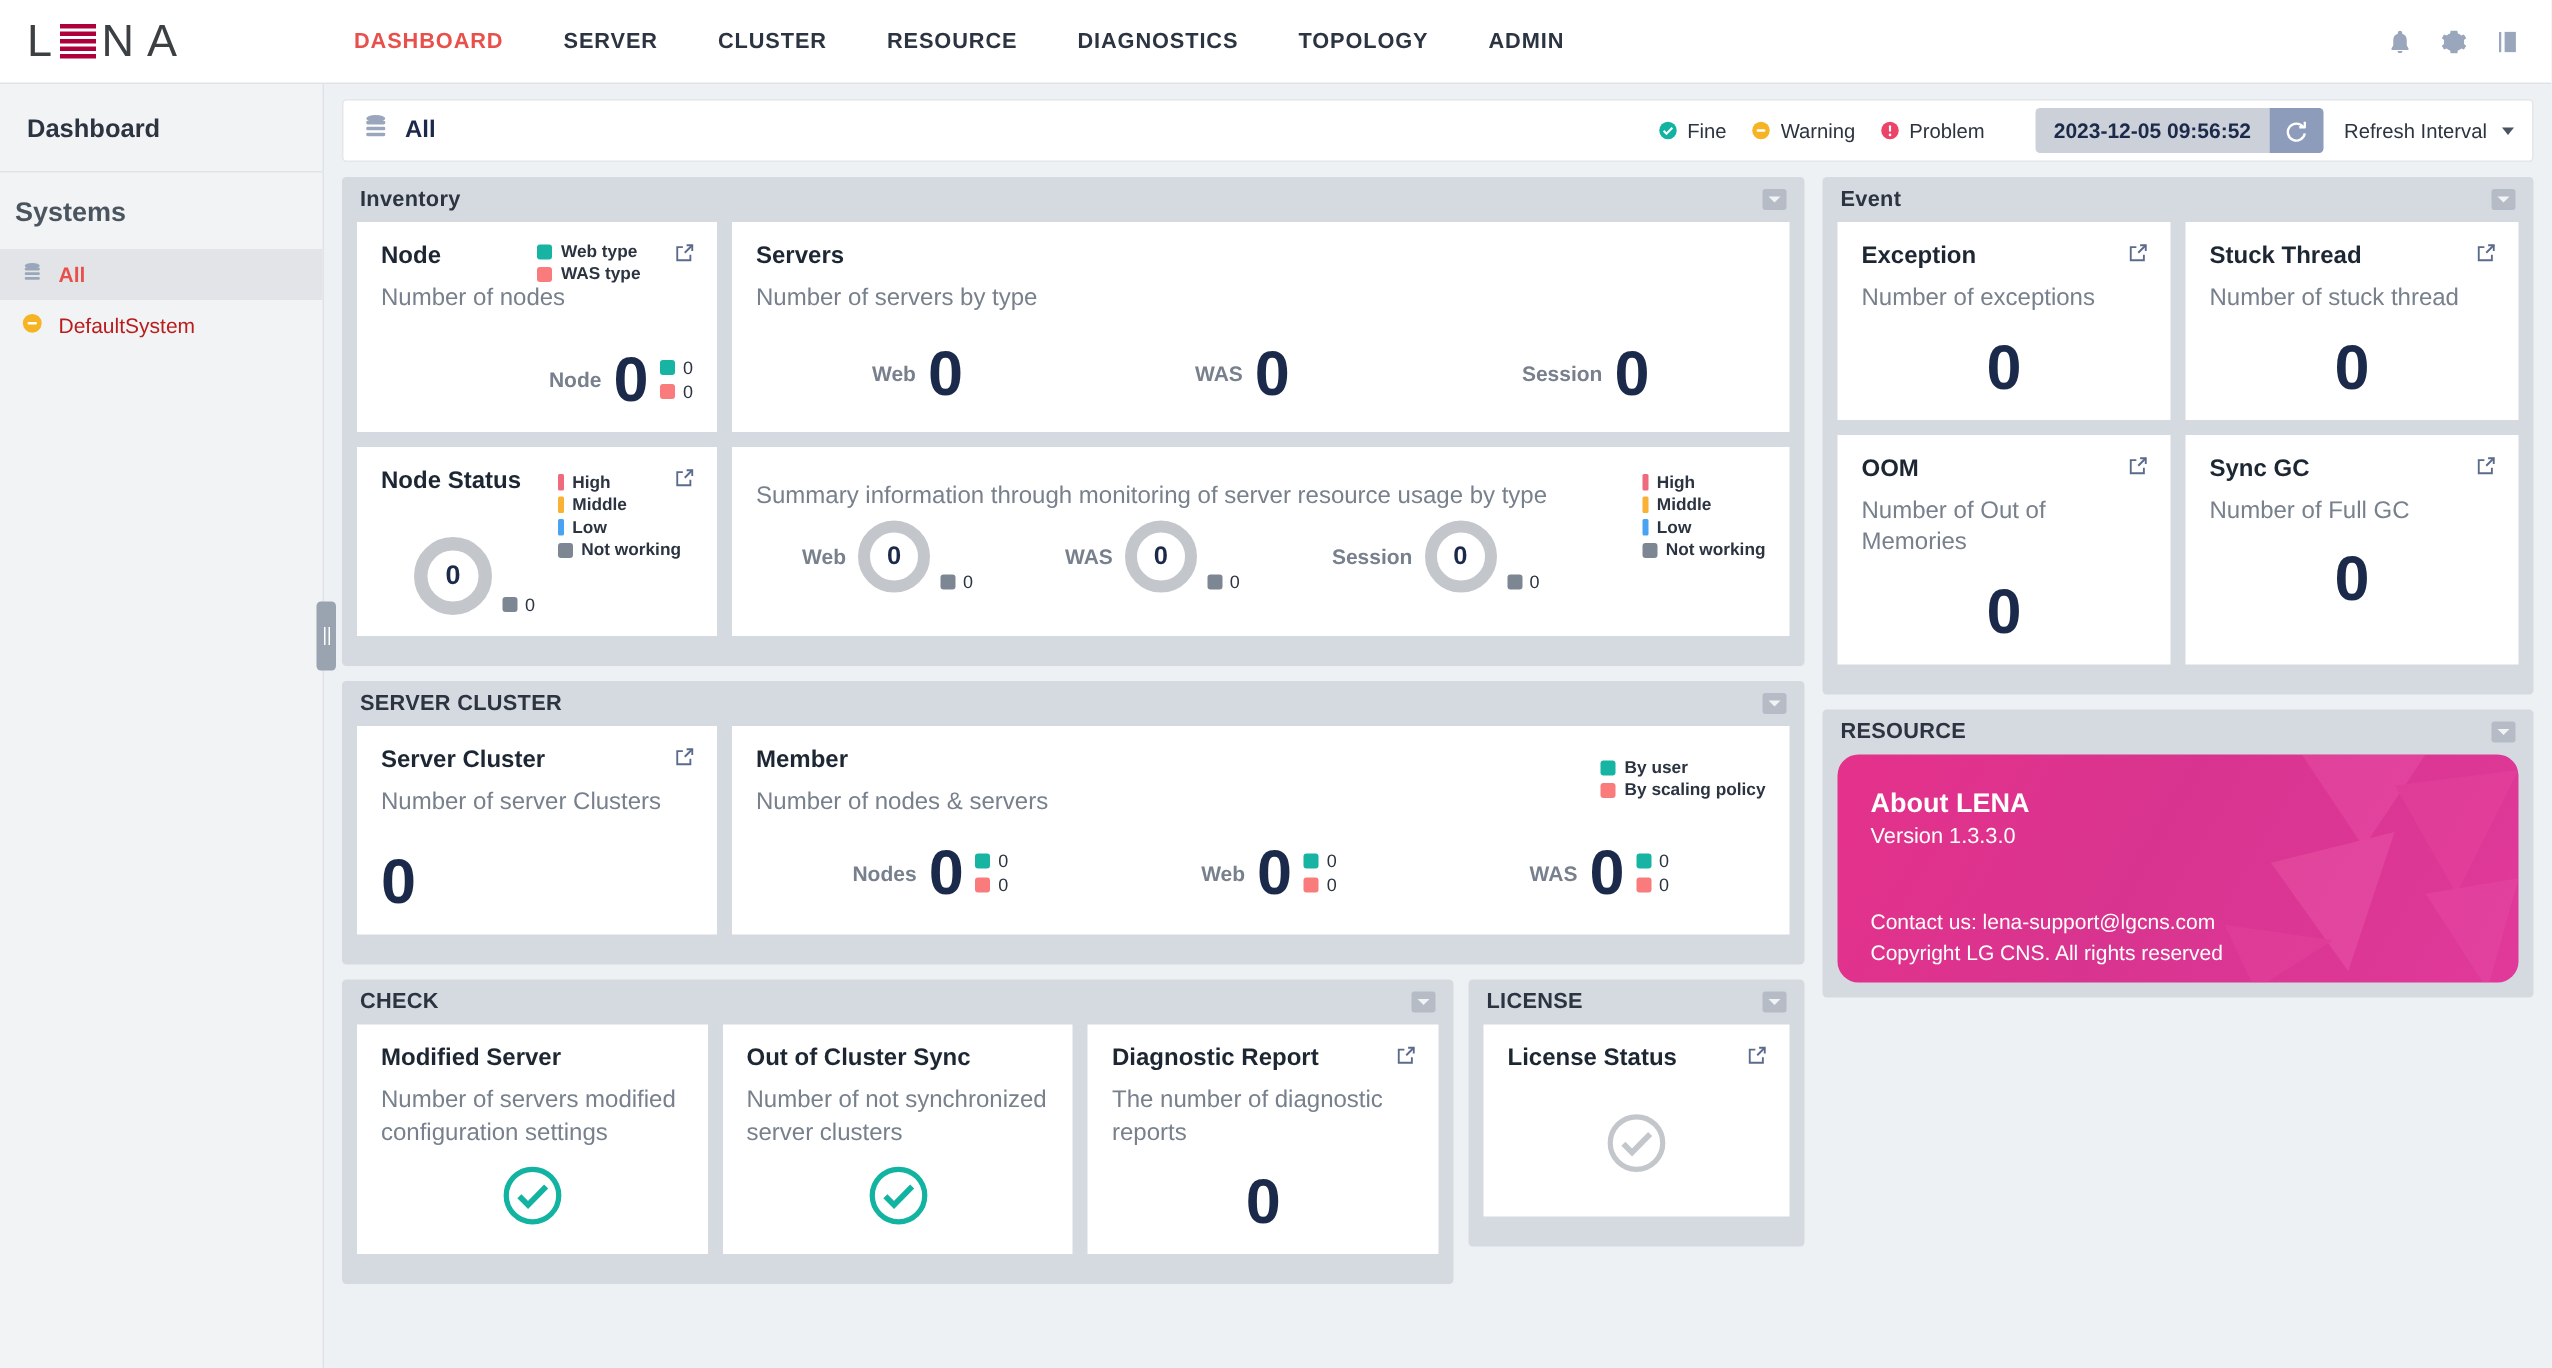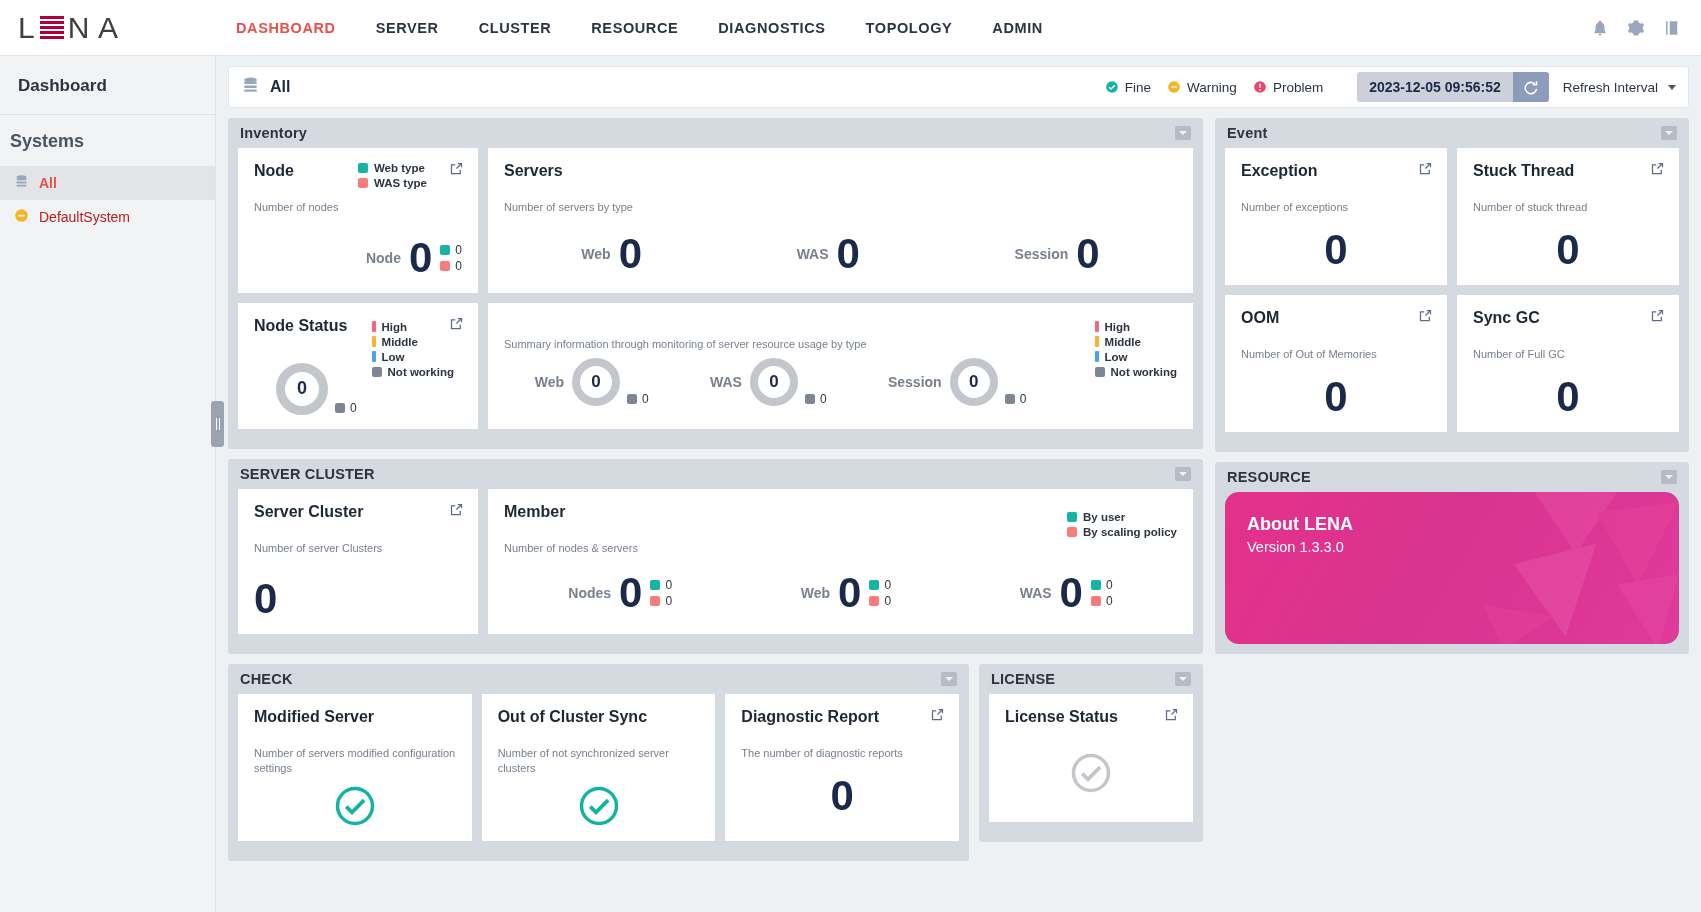--- a/index.html
+++ b/index.html
@@ -103,21 +103,21 @@
     cursor: pointer;
   }
   .panel-toggle i { width: 0; height: 0; border-left: 4px solid transparent;
                     border-right: 4px solid transparent; border-top: 4px solid #f1f3f5; }
   .row { display: flex; gap: 10px; padding: 0 10px 10px 10px; }
   .card {
     background: #fff; border-radius: 0; padding: 14px 16px;
     position: relative; min-height: 110px;
   }
   .card-title { font-size: 16px; font-weight: bold; color: #1d2733; }
-  .card-sub { font-size: 11px; color: #77808c; margin-top: 20px; line-height: 1.35; }
+  .card-sub { font-size: 16px; color: #77808c; margin-top: 8px; line-height: 1.35; }
   .ext {
     position: absolute; top: 13px; right: 14px; cursor: pointer;
   }
   .card-legend {
     position: absolute; top: 14px; display: flex; flex-direction: column; gap: 3px;
   }
   .card-legend span { display: flex; align-items: center; gap: 6px;
                       font-size: 11.5px; font-weight: bold; color: #2b3440; }
   .sq { width: 10px; height: 10px; border-radius: 2px; display: block; }
   .bar { width: 4px; height: 11px; border-radius: 1px; display: block; }
@@ -676,18 +676,22 @@
           <div class="about">
             <svg class="about-deco" viewBox="0 0 440 152" preserveAspectRatio="none">
               <polygon points="300,0 380,0 340,60" fill="#ff7ac0"></polygon>
               <polygon points="360,20 440,10 400,90" fill="#ef5aa8"></polygon>
               <polygon points="280,70 360,50 330,140" fill="#ff89c8"></polygon>
               <polygon points="380,90 440,80 420,152" fill="#f569b4"></polygon>
               <polygon points="250,110 320,120 270,152" fill="#ee5aa6"></polygon>
             </svg>
             <h3>About LENA</h3>
             <div class="ver">Version 1.3.3.0</div>
+            <div class="contact">
+              <div>Contact us: lena-support@lgcns.com</div>
+              <div>Copyright LG CNS. All rights reserved</div>
+            </div>
           </div>
         </div>
       </div>
     </div>
   </div>
 </div>
 
 </body></html>

